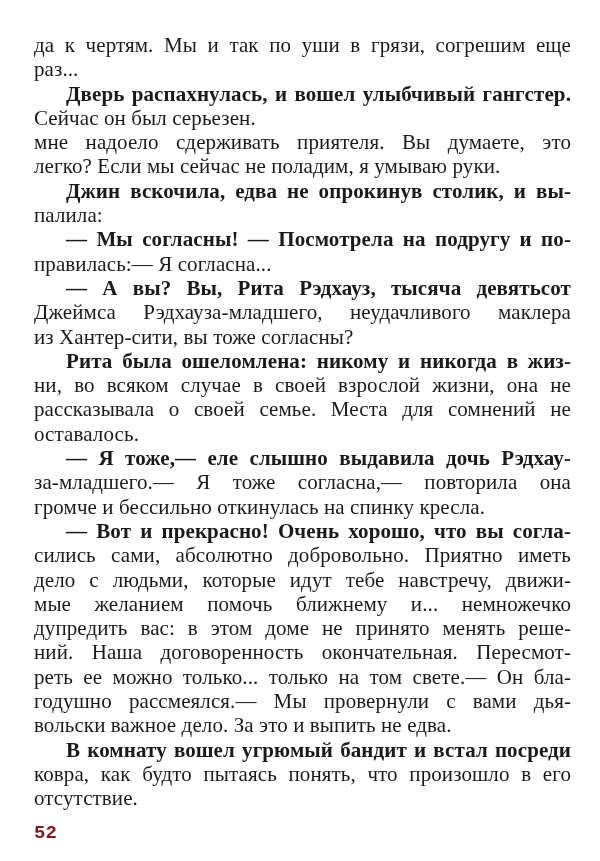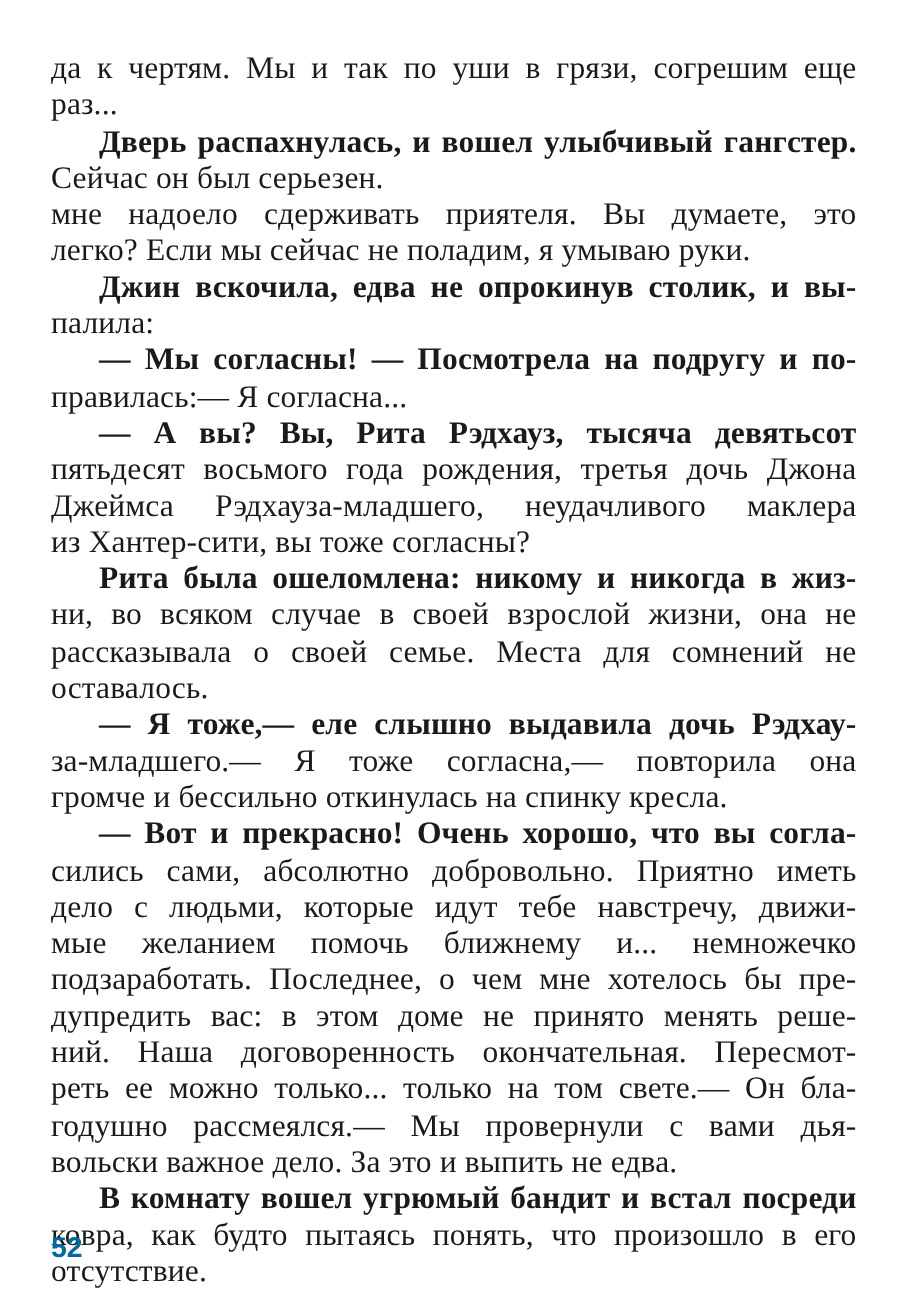--- a/index.html
+++ b/index.html
@@ -11,54 +11,52 @@
       letter-spacing: 0.1px;
     }
     .line {
       display: block; white-space: nowrap; height: 24.3px;
       text-align: justify; text-align-last: justify;
     }
     .line.last { text-align-last: left; font-family: Liberation Serif, serif; }
     .line.indent { padding-left: 32px; font-weight: bold; }
     .page-number {
       position: absolute; left: 34px; top: 822px;
-      font-family: Liberation Sans, sans-serif; font-weight: bold;
-      font-size: 19px; color: #0369a1;
+      font-family: Liberation Mono, monospace; font-weight: bold;
+      font-size: 19px; color: #7f1d1d;
     }
   </style>
 </head>
 <body>
 
 <div class="page" id="page-body">
     <span class="line">да к чертям. Мы и так по уши в грязи, согрешим еще</span>
     <span class="line last">раз...</span>
     <span class="line indent">Дверь распахнулась, и вошел улыбчивый гангстер.</span>
     <span class="line last">Сейчас он был серьезен.</span>
     <span class="line">мне надоело сдерживать приятеля. Вы думаете, это</span>
     <span class="line last">легко? Если мы сейчас не поладим, я умываю руки.</span>
     <span class="line indent">Джин вскочила, едва не опрокинув столик, и вы-</span>
     <span class="line last">палила:</span>
     <span class="line indent">— Мы согласны! — Посмотрела на подругу и по-</span>
     <span class="line last">правилась:— Я согласна...</span>
     <span class="line indent">— А вы? Вы, Рита Рэдхауз, тысяча девятьсот</span>
-    <span class="line">пятьдесят восьмого года рождения, третья дочь Джона</span>
     <span class="line">Джеймса Рэдхауза-младшего, неудачливого маклера</span>
     <span class="line last">из Хантер-сити, вы тоже согласны?</span>
     <span class="line indent">Рита была ошеломлена: никому и никогда в жиз-</span>
     <span class="line">ни, во всяком случае в своей взрослой жизни, она не</span>
     <span class="line">рассказывала о своей семье. Места для сомнений не</span>
     <span class="line last">оставалось.</span>
     <span class="line indent">— Я тоже,— еле слышно выдавила дочь Рэдхау-</span>
     <span class="line">за-младшего.— Я тоже согласна,— повторила она</span>
     <span class="line last">громче и бессильно откинулась на спинку кресла.</span>
     <span class="line indent">— Вот и прекрасно! Очень хорошо, что вы согла-</span>
     <span class="line">сились сами, абсолютно добровольно. Приятно иметь</span>
     <span class="line">дело с людьми, которые идут тебе навстречу, движи-</span>
     <span class="line">мые желанием помочь ближнему и... немножечко</span>
-    <span class="line">подзаработать. Последнее, о чем мне хотелось бы пре-</span>
     <span class="line">дупредить вас: в этом доме не принято менять реше-</span>
     <span class="line">ний. Наша договоренность окончательная. Пересмот-</span>
     <span class="line">реть ее можно только... только на том свете.— Он бла-</span>
     <span class="line">годушно рассмеялся.— Мы провернули с вами дья-</span>
     <span class="line last">вольски важное дело. За это и выпить не едва.</span>
     <span class="line indent">В комнату вошел угрюмый бандит и встал посреди</span>
     <span class="line">ковра, как будто пытаясь понять, что произошло в его</span>
     <span class="line last">отсутствие.</span>
   </div>
 <div class="page-number">52</div>

